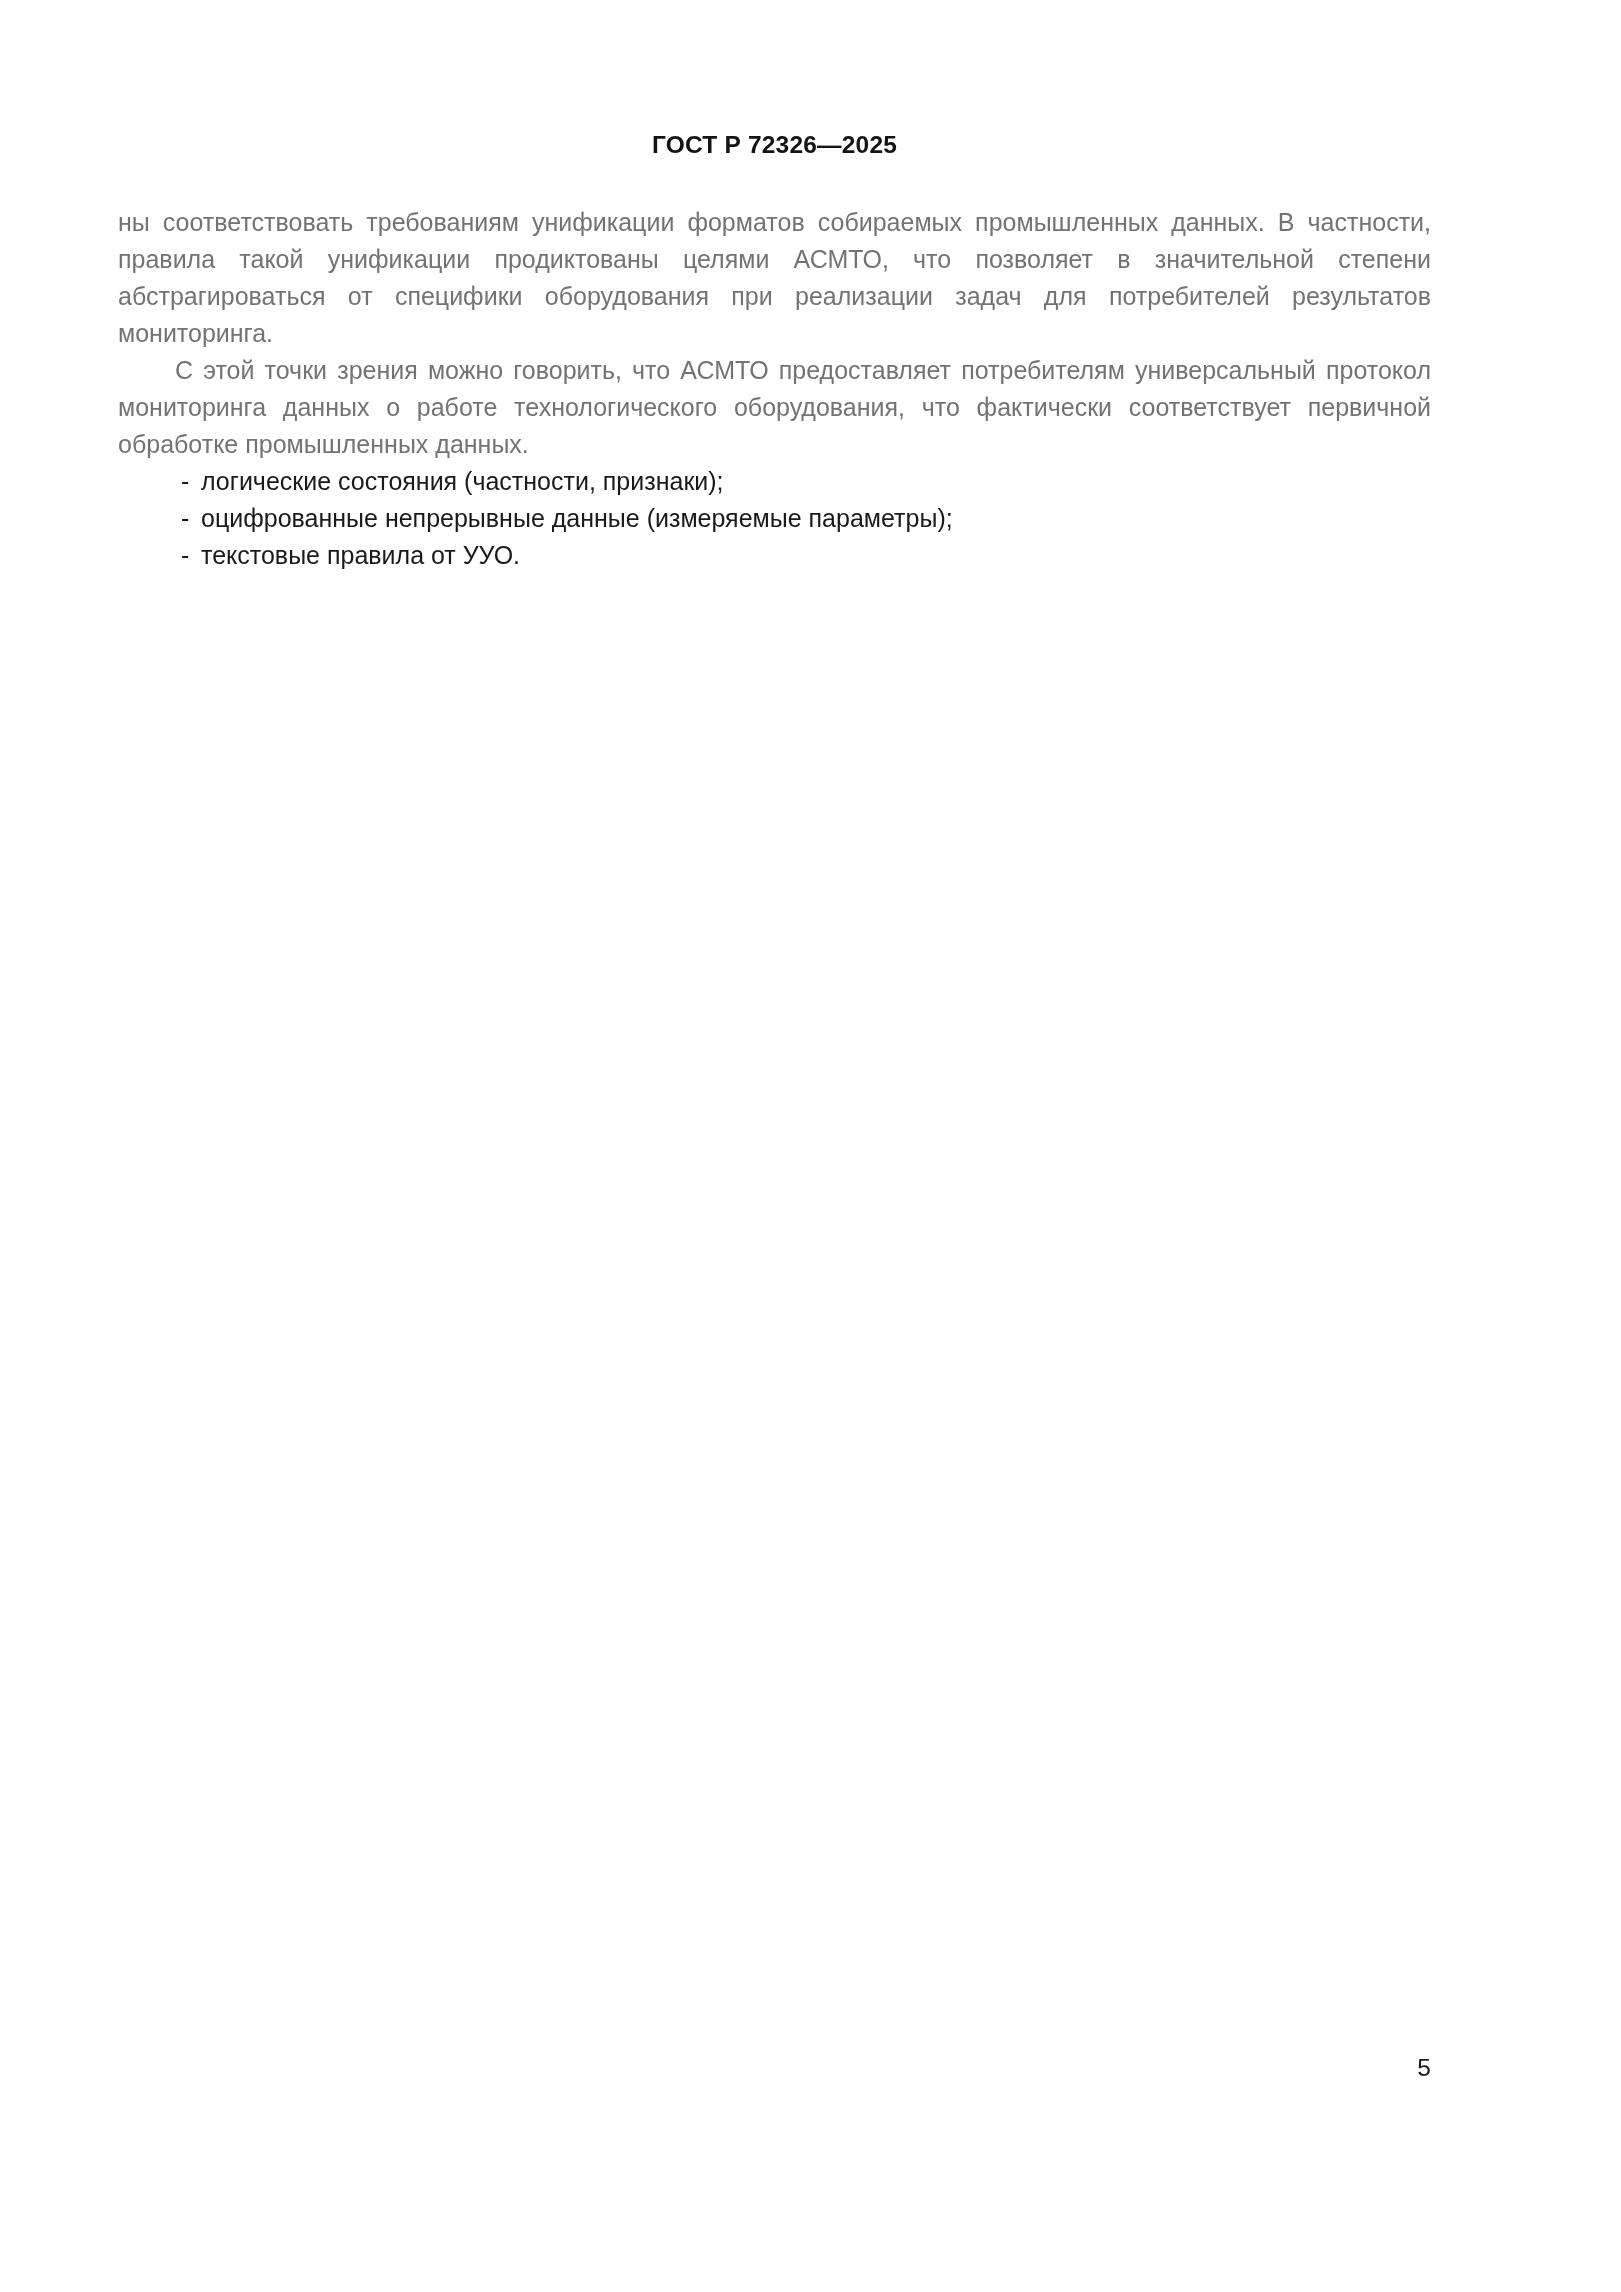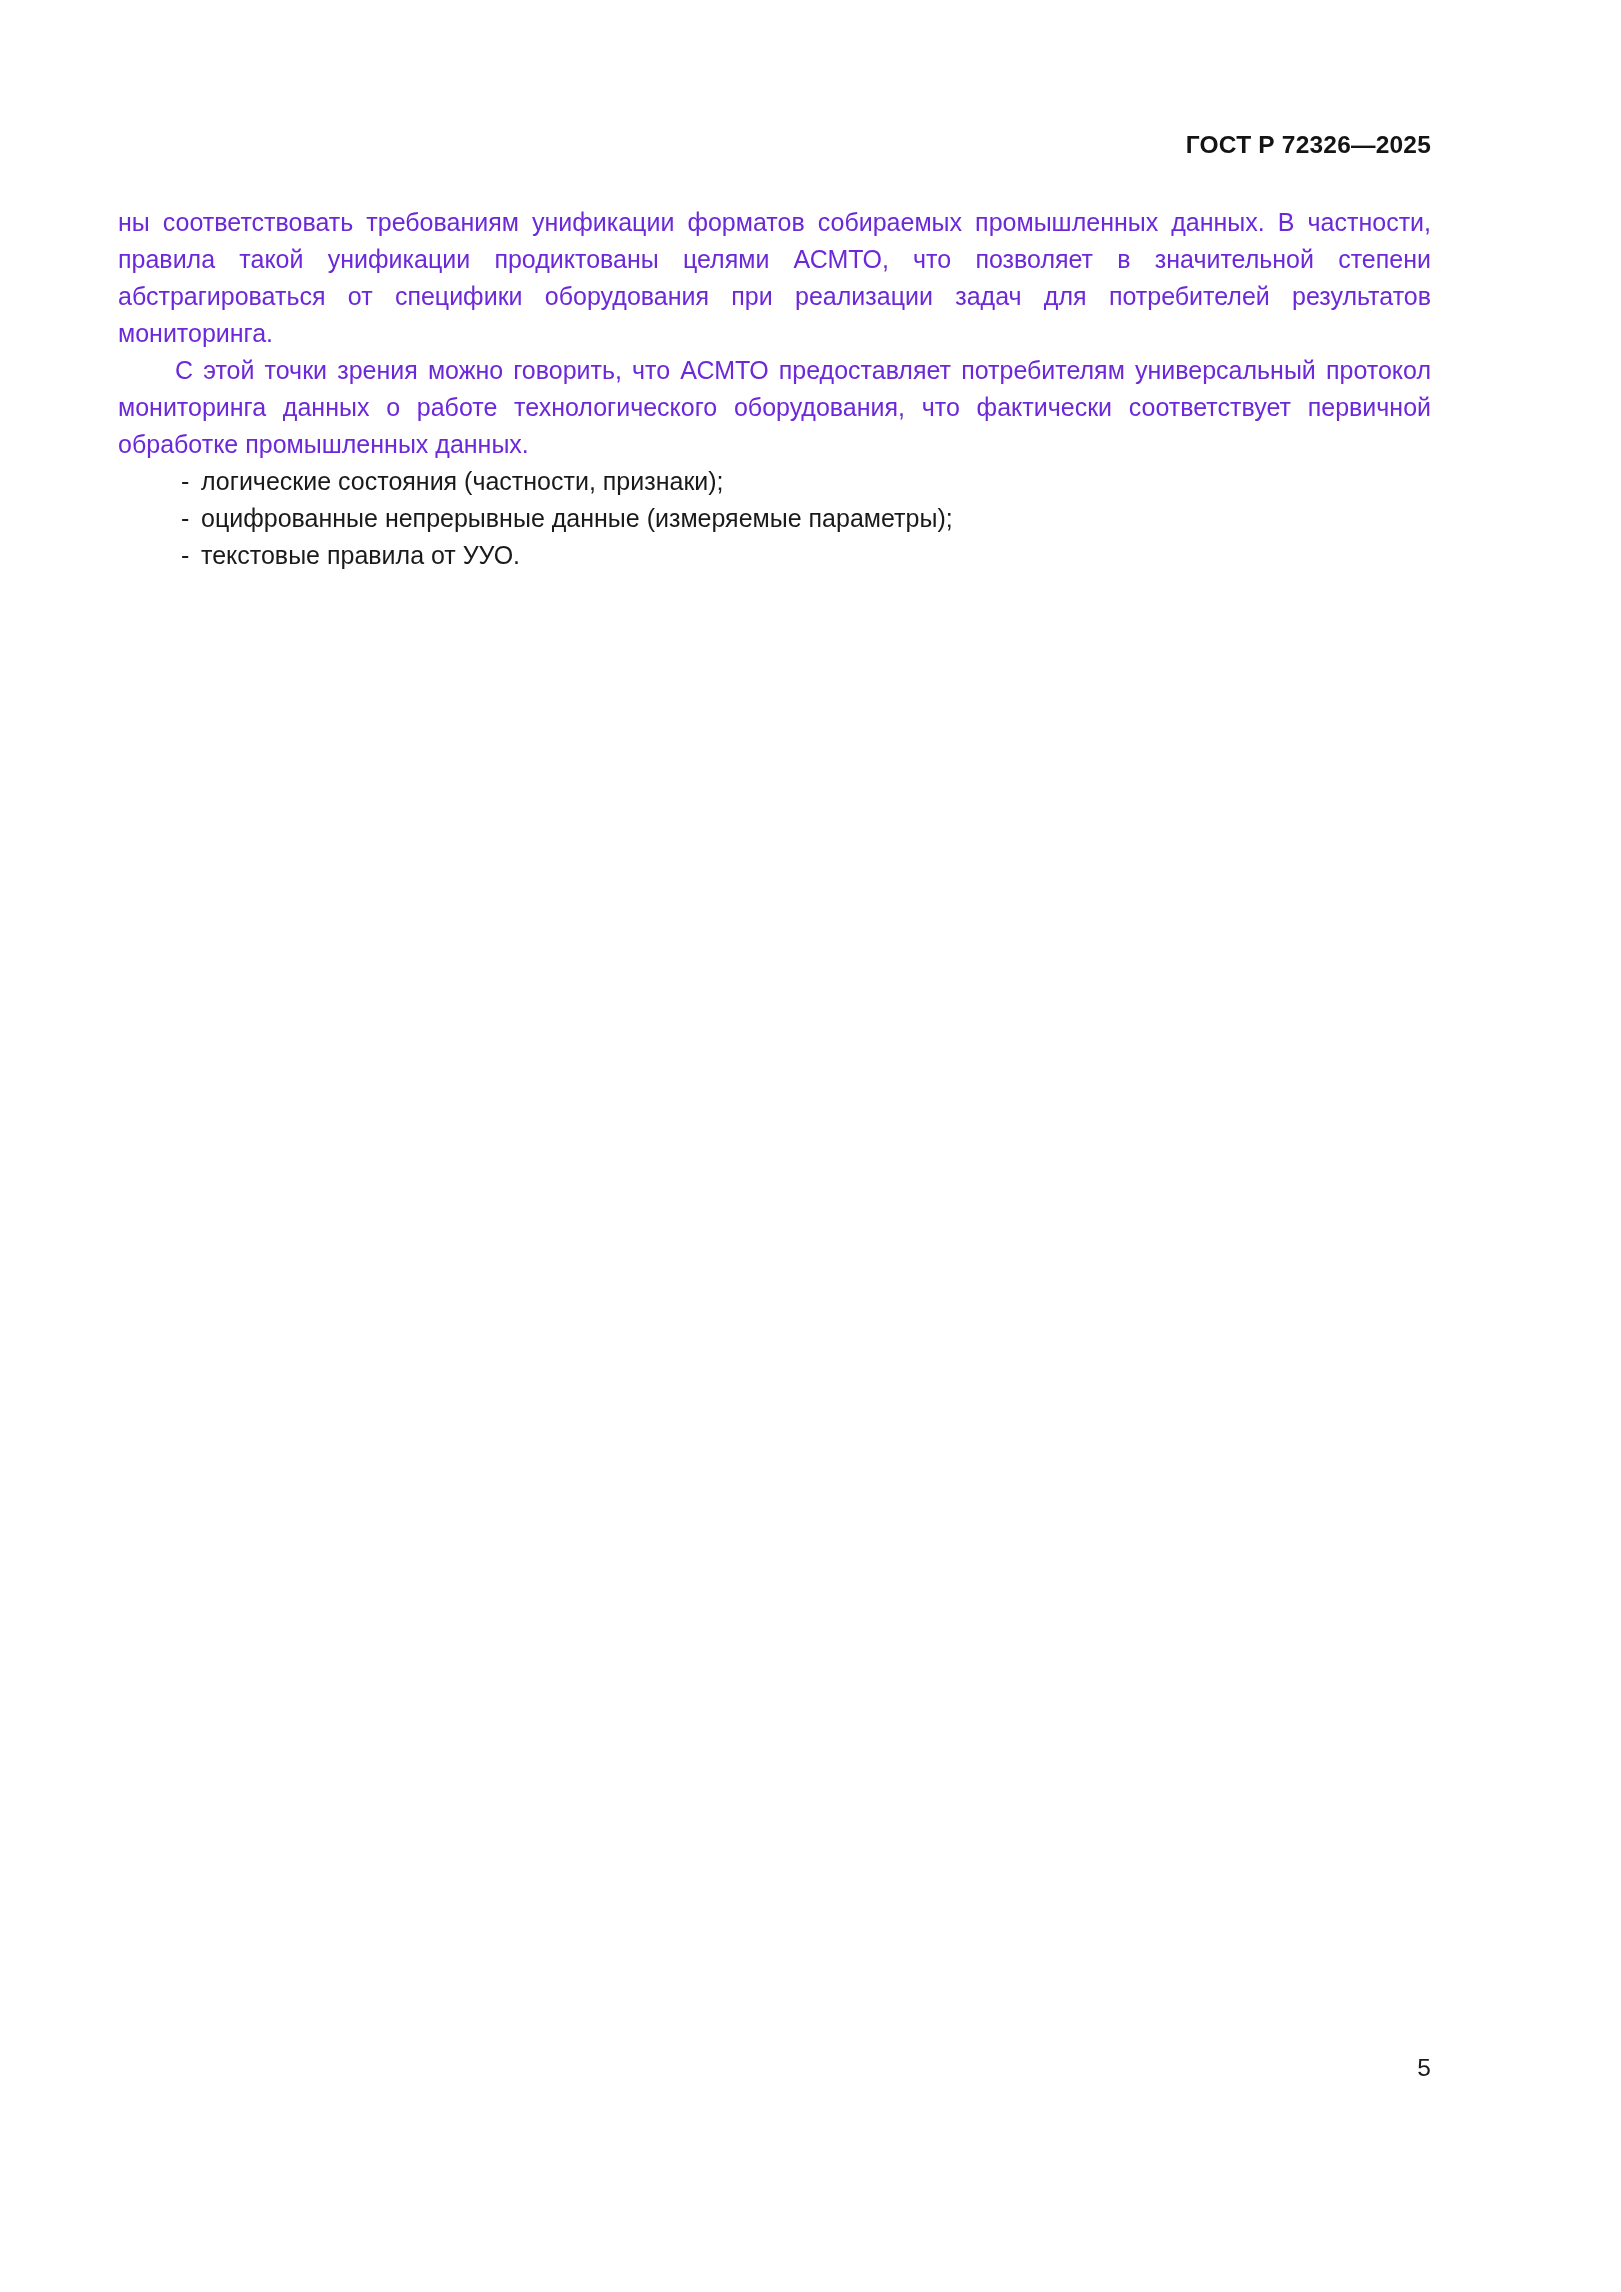--- a/index.html
+++ b/index.html
@@ -19,21 +19,21 @@
     color: #1a1a1a;
     -webkit-font-smoothing: antialiased;
   }
 
   
   .page-header {
     position: absolute;
     top: 133px;
     left: 118px;
     right: 190px;
-    text-align: right;
+    text-align: center;
     font-size: 24.5px;
     font-weight: bold;
     letter-spacing: 0.2px;
     color: #141414;
     line-height: 1;
   }
 
   
   .content {
     position: absolute;
@@ -41,21 +41,21 @@
     left: 118px;
     width: 1313px;
   }
 
   p.body-par {
     margin: 0;
     font-size: 25px;
     line-height: 37px;
     text-align: justify;
     text-justify: inter-word;
-    color: #6d28d9;
+    color: #737373;
     hyphens: none;
   }
 
   p.indent {
     text-indent: 57px;
   }
 
   
   ul.dash-list {
     margin: 0;

